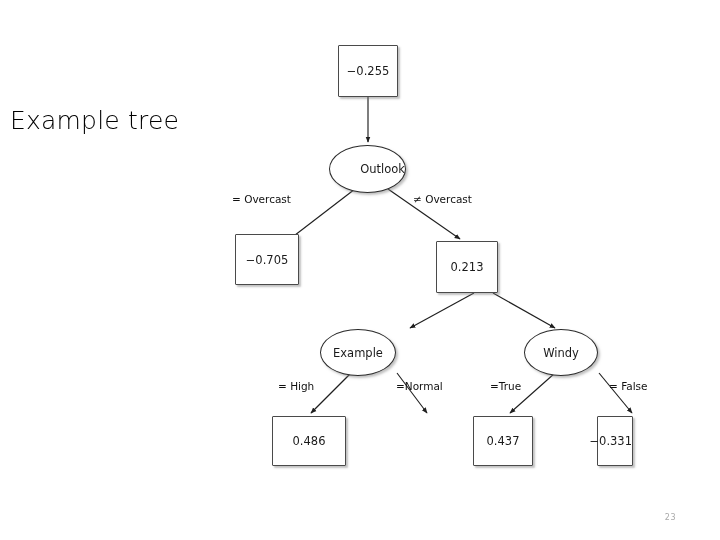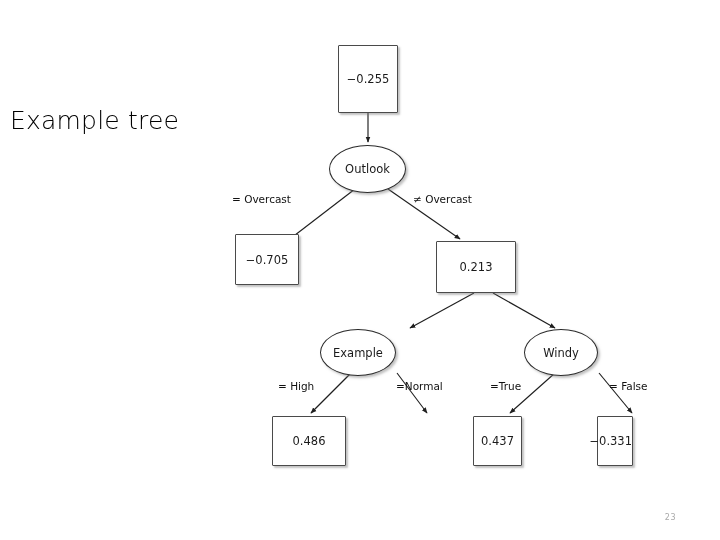--- a/index.html
+++ b/index.html
@@ -126,50 +126,50 @@
         <line x1="136" y1="345" x2="96" y2="385"></line>
 
         <line x1="182" y1="345" x2="212" y2="385"></line>
 
         <line x1="340" y1="345" x2="295" y2="385"></line>
 
         <line x1="384" y1="345" x2="417" y2="385"></line>
       </g>
     </svg>
 
-    <div class="node leaf-node" style="left:123px; top:17px; width:60px; height:68px;">
+    <div class="node leaf-node" style="left:123px; top:17px; width:60px; height:52px;">
       <span>−0.255</span>
     </div>
 
-    <div class="node decision-node" style="left:114px; top:117px; width:77px; height:48px;">
+    <div class="node decision-node" style="left:114px; top:117px; width:77px; height:48px;justify-content:flex-end;">
       <span>Outlook</span>
     </div>
 
     <div class="node leaf-node" style="left:20px; top:206px; width:64px; height:51px;">
       <span>−0.705</span>
     </div>
 
-    <div class="node leaf-node" style="left:221px; top:213px; width:80px; height:52px;">
+    <div class="node leaf-node" style="left:221px; top:213px; width:62px; height:52px;">
       <span>0.213</span>
     </div>
 
     <div class="node decision-node" style="left:105px; top:301px; width:76px; height:47px;">
       <span>Example</span>
     </div>
 
     <div class="node decision-node" style="left:309px; top:301px; width:74px; height:47px;">
       <span>Windy</span>
     </div>
 
     <div class="node leaf-node" style="left:57px; top:388px; width:74px; height:50px;">
       <span>0.486</span>
     </div>
 
 
-    <div class="node leaf-node" style="left:258px; top:388px; width:49px; height:50px;">
+    <div class="node leaf-node" style="left:258px; top:388px; width:60px; height:50px;">
       <span>0.437</span>
     </div>
 
     <div class="node leaf-node" style="left:382px; top:388px; width:36px; height:50px;justify-content:flex-end;">
       <span>−0.331</span>
     </div>
 
     <div class="edge-label" style="left:17px; top:165px;">= Overcast</div>
 
     <div class="edge-label" style="left:198px; top:165px;">≠ Overcast</div>

